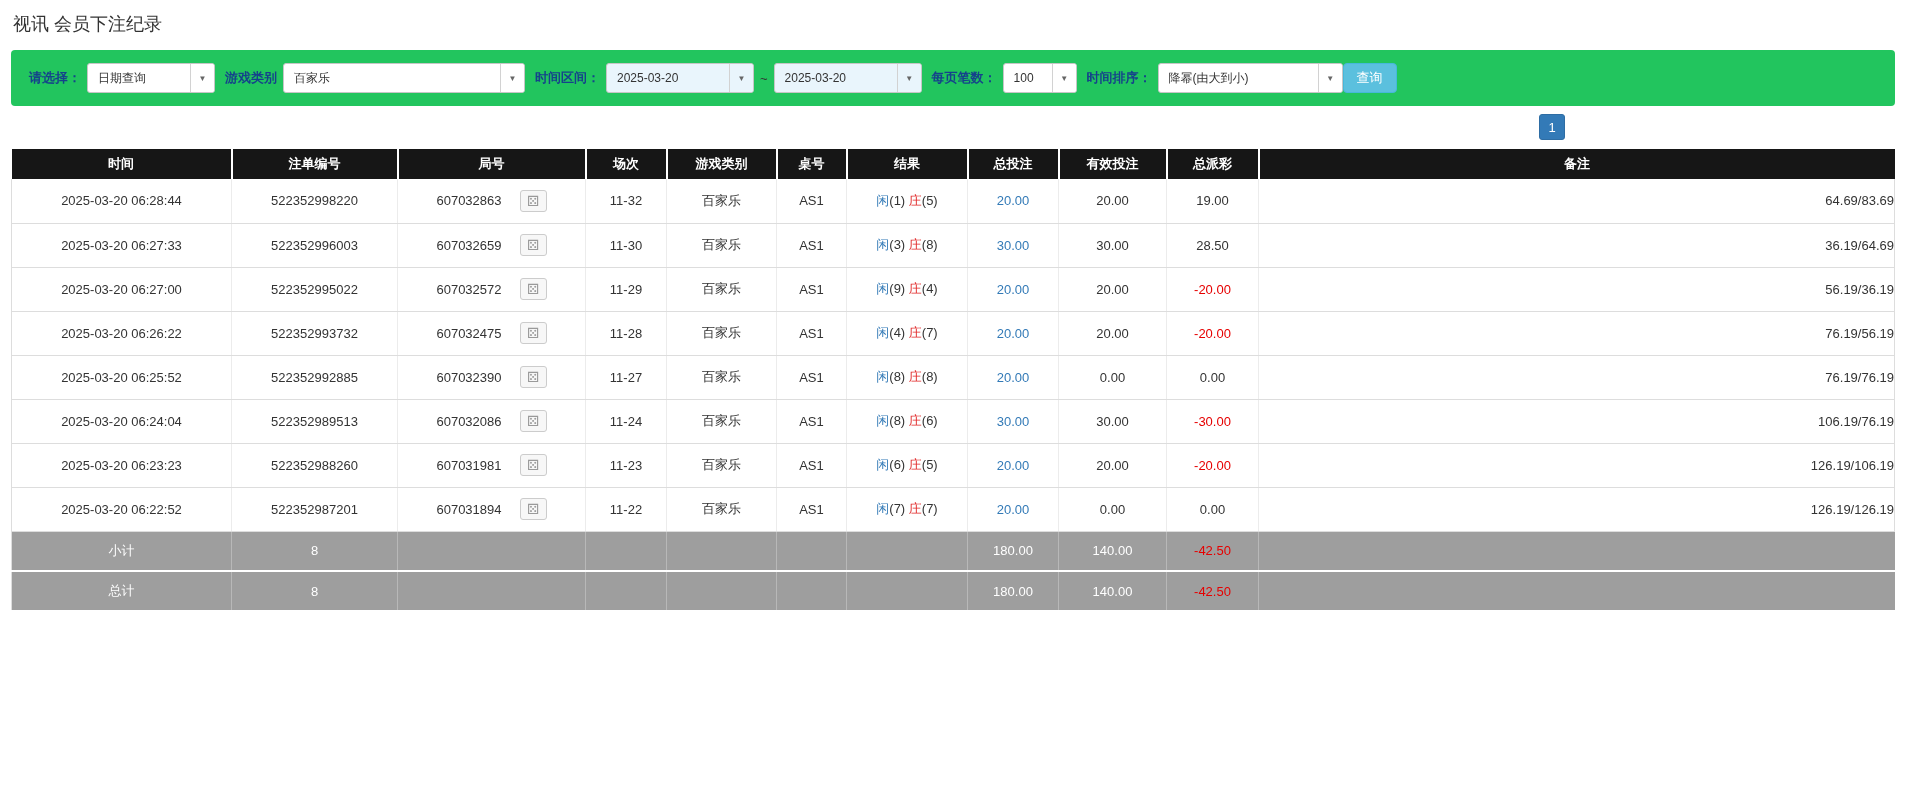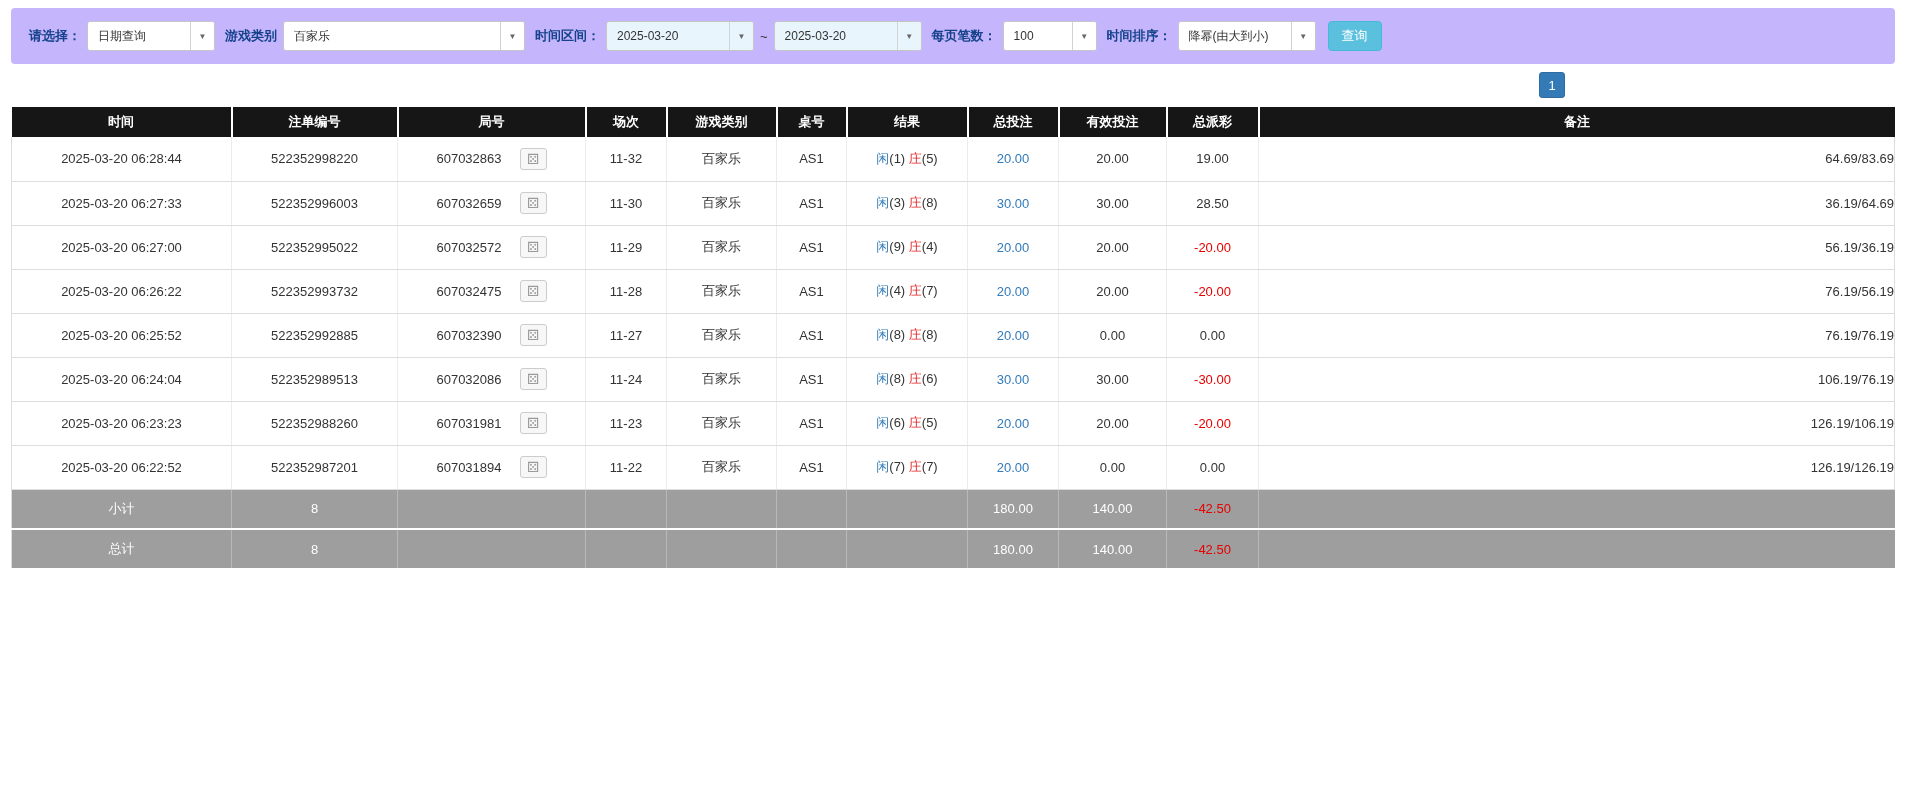--- a/index.html
+++ b/index.html
@@ -6,42 +6,42 @@
   html,body { background:#fff; }
   body {
     font-family:"Liberation Sans","DejaVu Sans",sans-serif;
     font-size:13px; color:#333;
   }
   .page { width:1906px; min-height:810px; padding:8px 11px 40px; }
   .page-title { font-size:18px; font-weight:500; color:#333; margin:4px 0 14px 2px; }
 
   
   .filter-bar {
-    background:#c4b5fd; border-radius:4px;
+    background:#22c55e; border-radius:4px;
     padding:13px 12px; display:flex; align-items:center;
     margin-bottom:8px;
   }
   .flabel { color:#15428b; font-weight:bold; font-size:13px; margin:0 6px 0 10px; white-space:nowrap; }
   .flabel:first-child { margin-left:6px; }
   .combo {
     display:inline-flex; align-items:stretch; background:#fff;
     border:1px solid #c6c6c6; border-radius:3px; height:30px; overflow:hidden;
   }
   .combo .val { padding:0 10px; display:flex; align-items:center; font-size:12px; color:#333; flex:1; white-space:nowrap; }
   .combo .caret-btn {
     width:24px; border-left:1px solid #d2d2d2; background:#fff;
     display:flex; align-items:center; justify-content:center;
     color:#666; font-size:8px; cursor:pointer;
   }
   .combo.light, .combo.light .caret-btn { background:#e9f5fc;gap:40px; }
   .tilde { margin:0 6px; color:#333; }
   .btn-search {
     background:#5bc0de; border:1px solid #46b8da; color:#fff;
     height:30px; padding:0 13px; border-radius:4px; font-size:13px;
-    margin-left:12px; cursor:pointer;
+    cursor:pointer;
   }
 
   
   .info-bar {
     background:#dff0d8; border-radius:4px; padding:12px 16px;
     display:flex; justify-content:space-between; align-items:center;
     font-size:12.5px; color:#5a5a5a; margin-bottom:22px;
   }
   .info-right { color:#e51c23; }
 
@@ -82,20 +82,21 @@
     border-radius:3px; display:inline-flex; align-items:center; justify-content:center;
     cursor:pointer; padding:0;
   }
   .cards-btn .dice { color:#9a9a9a; font-size:14px; line-height:1; }
 </style>
 </head>
 <body>
 
 <div class="page">
 
+  <div class="page-title">视讯 会员下注纪录</div>
 
   <div class="filter-bar">
     <span class="flabel">请选择：</span>
     <span class="combo" style="width:128px">
       <span class="val">日期查询</span>
       <span class="caret-btn">▼</span>
     </span>
 
     <span class="flabel">游戏类别</span>
     <span class="combo" style="width:242px">
@@ -108,27 +109,27 @@
       <span class="val">2025-03-20</span>
       <span class="caret-btn">▼</span>
     </span>
     <span class="tilde">~</span>
     <span class="combo light" style="width:148px">
       <span class="val">2025-03-20</span>
       <span class="caret-btn">▼</span>
     </span>
 
     <span class="flabel">每页笔数：</span>
-    <span class="combo" style="width:94px">
+    <span class="combo" style="width:74px">
       <span class="val">100</span>
       <span class="caret-btn">▼</span>
     </span>
 
     <span class="flabel">时间排序：</span>
-    <span class="combo" style="width:138px">
+    <span class="combo" style="width:185px">
       <span class="val">降幂(由大到小)</span>
       <span class="caret-btn">▼</span>
     </span>
 
     <button class="btn-search">查询</button>
   </div>
 
 
   <div class="pagination-row">
     <span class="page-btn">1</span>

